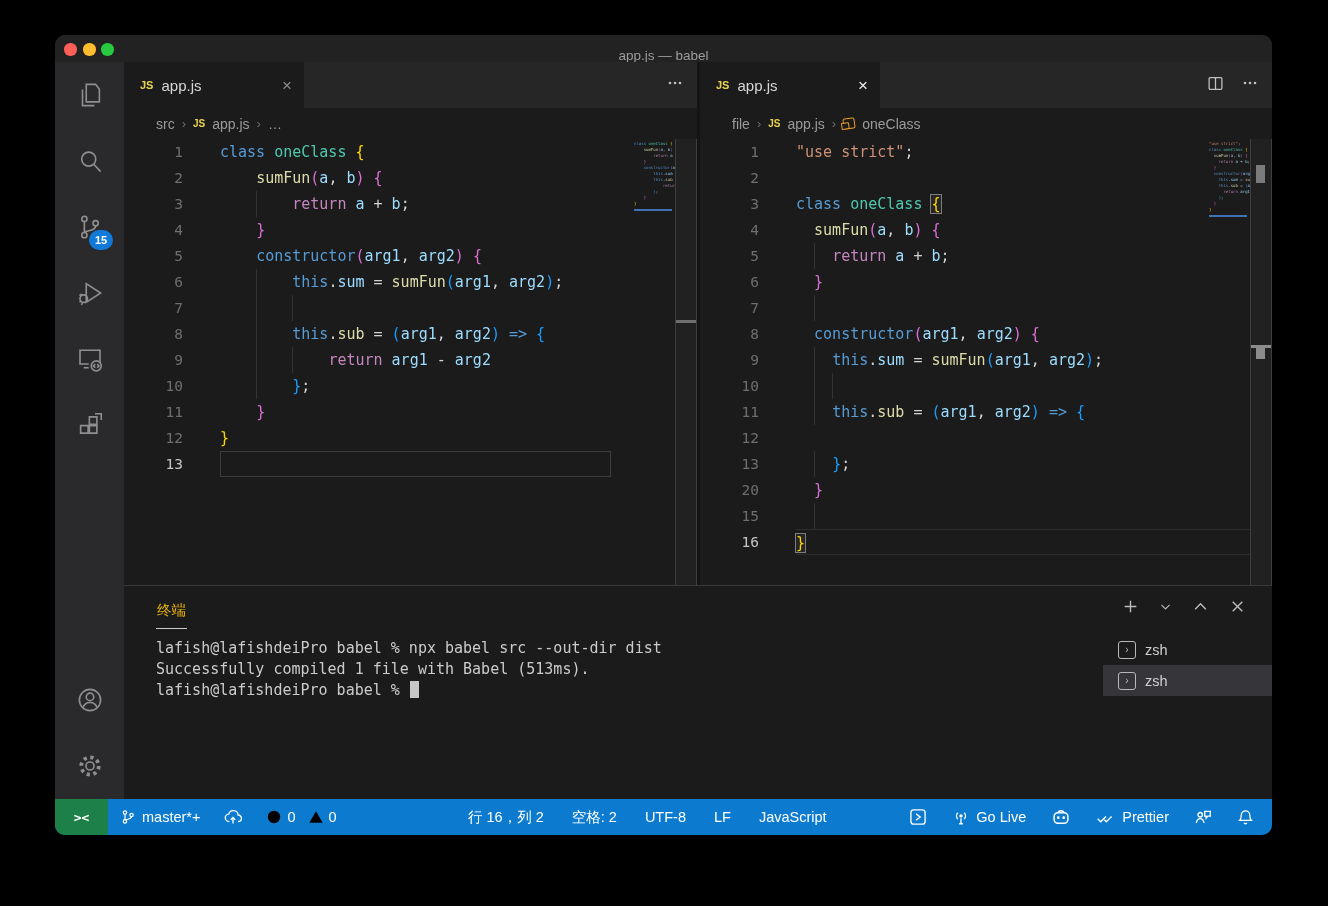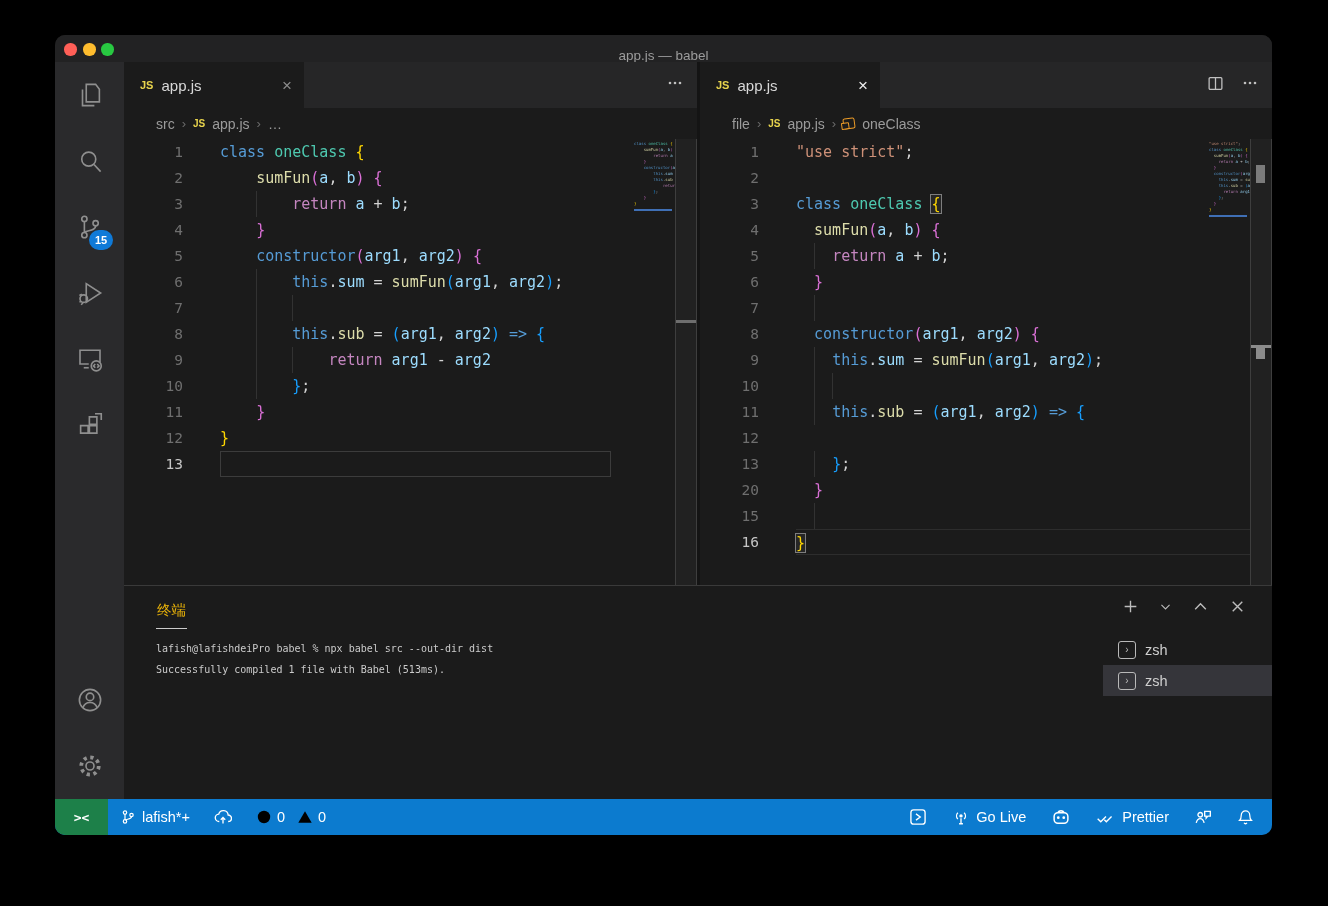--- a/index.html
+++ b/index.html
@@ -70,21 +70,21 @@
   .sbar .mk-thumb{position:absolute;left:5px;width:9px;background:#7b7b7b;}
   
   .panel{height:214px;border-top:1px solid #3a3a3a;background:#1b1b1b;display:flex;
          flex-direction:column;flex:0 0 214px;position:relative;}
   .panel-head{height:44px;display:flex;align-items:center;flex:0 0 44px;position:relative;}
   .panel-tab{margin-left:32px;padding:13px 1px 8px;border-bottom:1.5px solid #cccccc;
              color:#eab308;font-size:14.5px;cursor:pointer;}
   .panel-actions{position:absolute;right:26px;top:0;height:44px;display:flex;align-items:center;gap:20px;}
   .panel-actions svg{stroke:#bdbdbd;fill:none;stroke-width:1.3;cursor:pointer;}
   .panel-body{flex:1;display:flex;min-height:0;}
-  .term{flex:1;padding:8px 0 0 32px;font-family:"DejaVu Sans Mono",monospace;font-size:10px;
+  .term{flex:1;padding:8px 0 0 32px;font-family:"DejaVu Sans Mono",monospace;font-size:15px;
         line-height:21px;color:#cbcbcb;white-space:pre;}
   .term .cursor{display:inline-block;width:9px;height:17px;background:#c7c7c7;vertical-align:-3px;margin-left:1px;}
   .sessions{width:169px;flex:0 0 169px;padding-top:4px;}
   .sess{height:31px;display:flex;align-items:center;padding-left:15px;gap:9px;cursor:pointer;}
   .sess.selected{background:#35353a;}
   .sess-icon{width:16px;height:16px;border:1.2px solid #b9b9b9;border-radius:3px;color:#b9b9b9;
              font-size:10px;display:flex;align-items:center;justify-content:center;line-height:1;}
   .sess-label{color:#cfcfcf;font-size:14.5px;}
   
   .statusbar{height:36px;background:#0c7bcf;display:flex;align-items:center;color:#fff;
@@ -399,21 +399,21 @@
                   </svg>
             </span>
             <span>
               <svg width="17" height="17" viewBox="0 0 16 16">
                     <path d="M3.5 3.5l9 9M12.5 3.5l-9 9"></path>
                   </svg>
             </span>
           </div>
         </div>
         <div class="panel-body">
-          <div class="term" id="term-out"><div class="tline">lafish@lafishdeiPro babel % npx babel src --out-dir dist</div><div class="tline">Successfully compiled 1 file with Babel (513ms).</div></div>
+          <div class="term" id="term-out"><div class="tline">lafish@lafishdeiPro babel % npx babel src --out-dir dist</div><div class="tline">Successfully compiled 1 file with Babel (513ms).</div><div class="tline">lafish@lafishdeiPro babel % <span class="cursor"></span></div></div>
           <div class="sessions" id="sess-list">
                 <div class="sess">
                   <span class="sess-icon">›</span>
                   <span class="sess-label">zsh</span>
                 </div>
                 <div class="sess selected">
                   <span class="sess-icon">›</span>
                   <span class="sess-label">zsh</span>
                 </div>
               </div>
@@ -427,21 +427,21 @@
       <span>&gt;&lt;</span>
     </div>
     <div class="sb-left">
       <div class="sb-item">
         <svg width="16" height="16" viewBox="0 0 16 16">
           <circle cx="5" cy="3.6" r="1.7"></circle>
               <circle cx="5" cy="12.4" r="1.7"></circle>
               <circle cx="11.5" cy="6" r="1.7"></circle>
           <path d="M5 5.3v5.4M11.5 7.7c0 2.4-4 2.2-6.5 3.3"></path>
         </svg>
-        <span>lafish*+</span>
+        <span>master*+</span>
       </div>
       <div class="sb-item">
         <svg width="18" height="18" viewBox="0 0 16 16">
           <path d="M4.7 12A3.3 3.3 0 014.2 5.4a4.3 4.3 0 018.4.8A2.9 2.9 0 0112.6 12"></path>
           <path d="M8 13.8V8.6M6 10.4l2-2 2 2"></path>
         </svg>
       </div>
       <div class="probs">
         <span class="prob">
           <svg width="16" height="16" viewBox="0 0 16 16">
@@ -453,20 +453,27 @@
         <span class="prob">
           <svg width="16" height="16" viewBox="0 0 16 16">
             <path d="M8 2.3L14.7 13.8H1.3z"></path>
                 <path d="M8 6.6v3.2"></path>
                 <circle cx="8" cy="11.8" r="0.5"></circle>
           </svg>
           <span>0</span>
         </span>
       </div>
     </div>
+    <div class="sb-center">
+      <span class="sb-item">行 16，列 2</span>
+      <span class="sb-item">空格: 2</span>
+      <span class="sb-item">UTF-8</span>
+      <span class="sb-item">LF</span>
+      <span class="sb-item">JavaScript</span>
+    </div>
     <div class="sb-right">
       <span class="sb-item">
         <svg width="18" height="18" viewBox="0 0 16 16">
           <rect x="1.7" y="1.7" width="12.6" height="12.6" rx="2.4"></rect>
               <path d="M6.2 5.2l3.8 2.8-3.8 2.8"></path>
         </svg>
       </span>
       <span class="sb-item">
         <svg width="18" height="18" viewBox="0 0 16 16">
           <circle cx="8" cy="7" r="1.5" fill="#fff" stroke="none"></circle>

